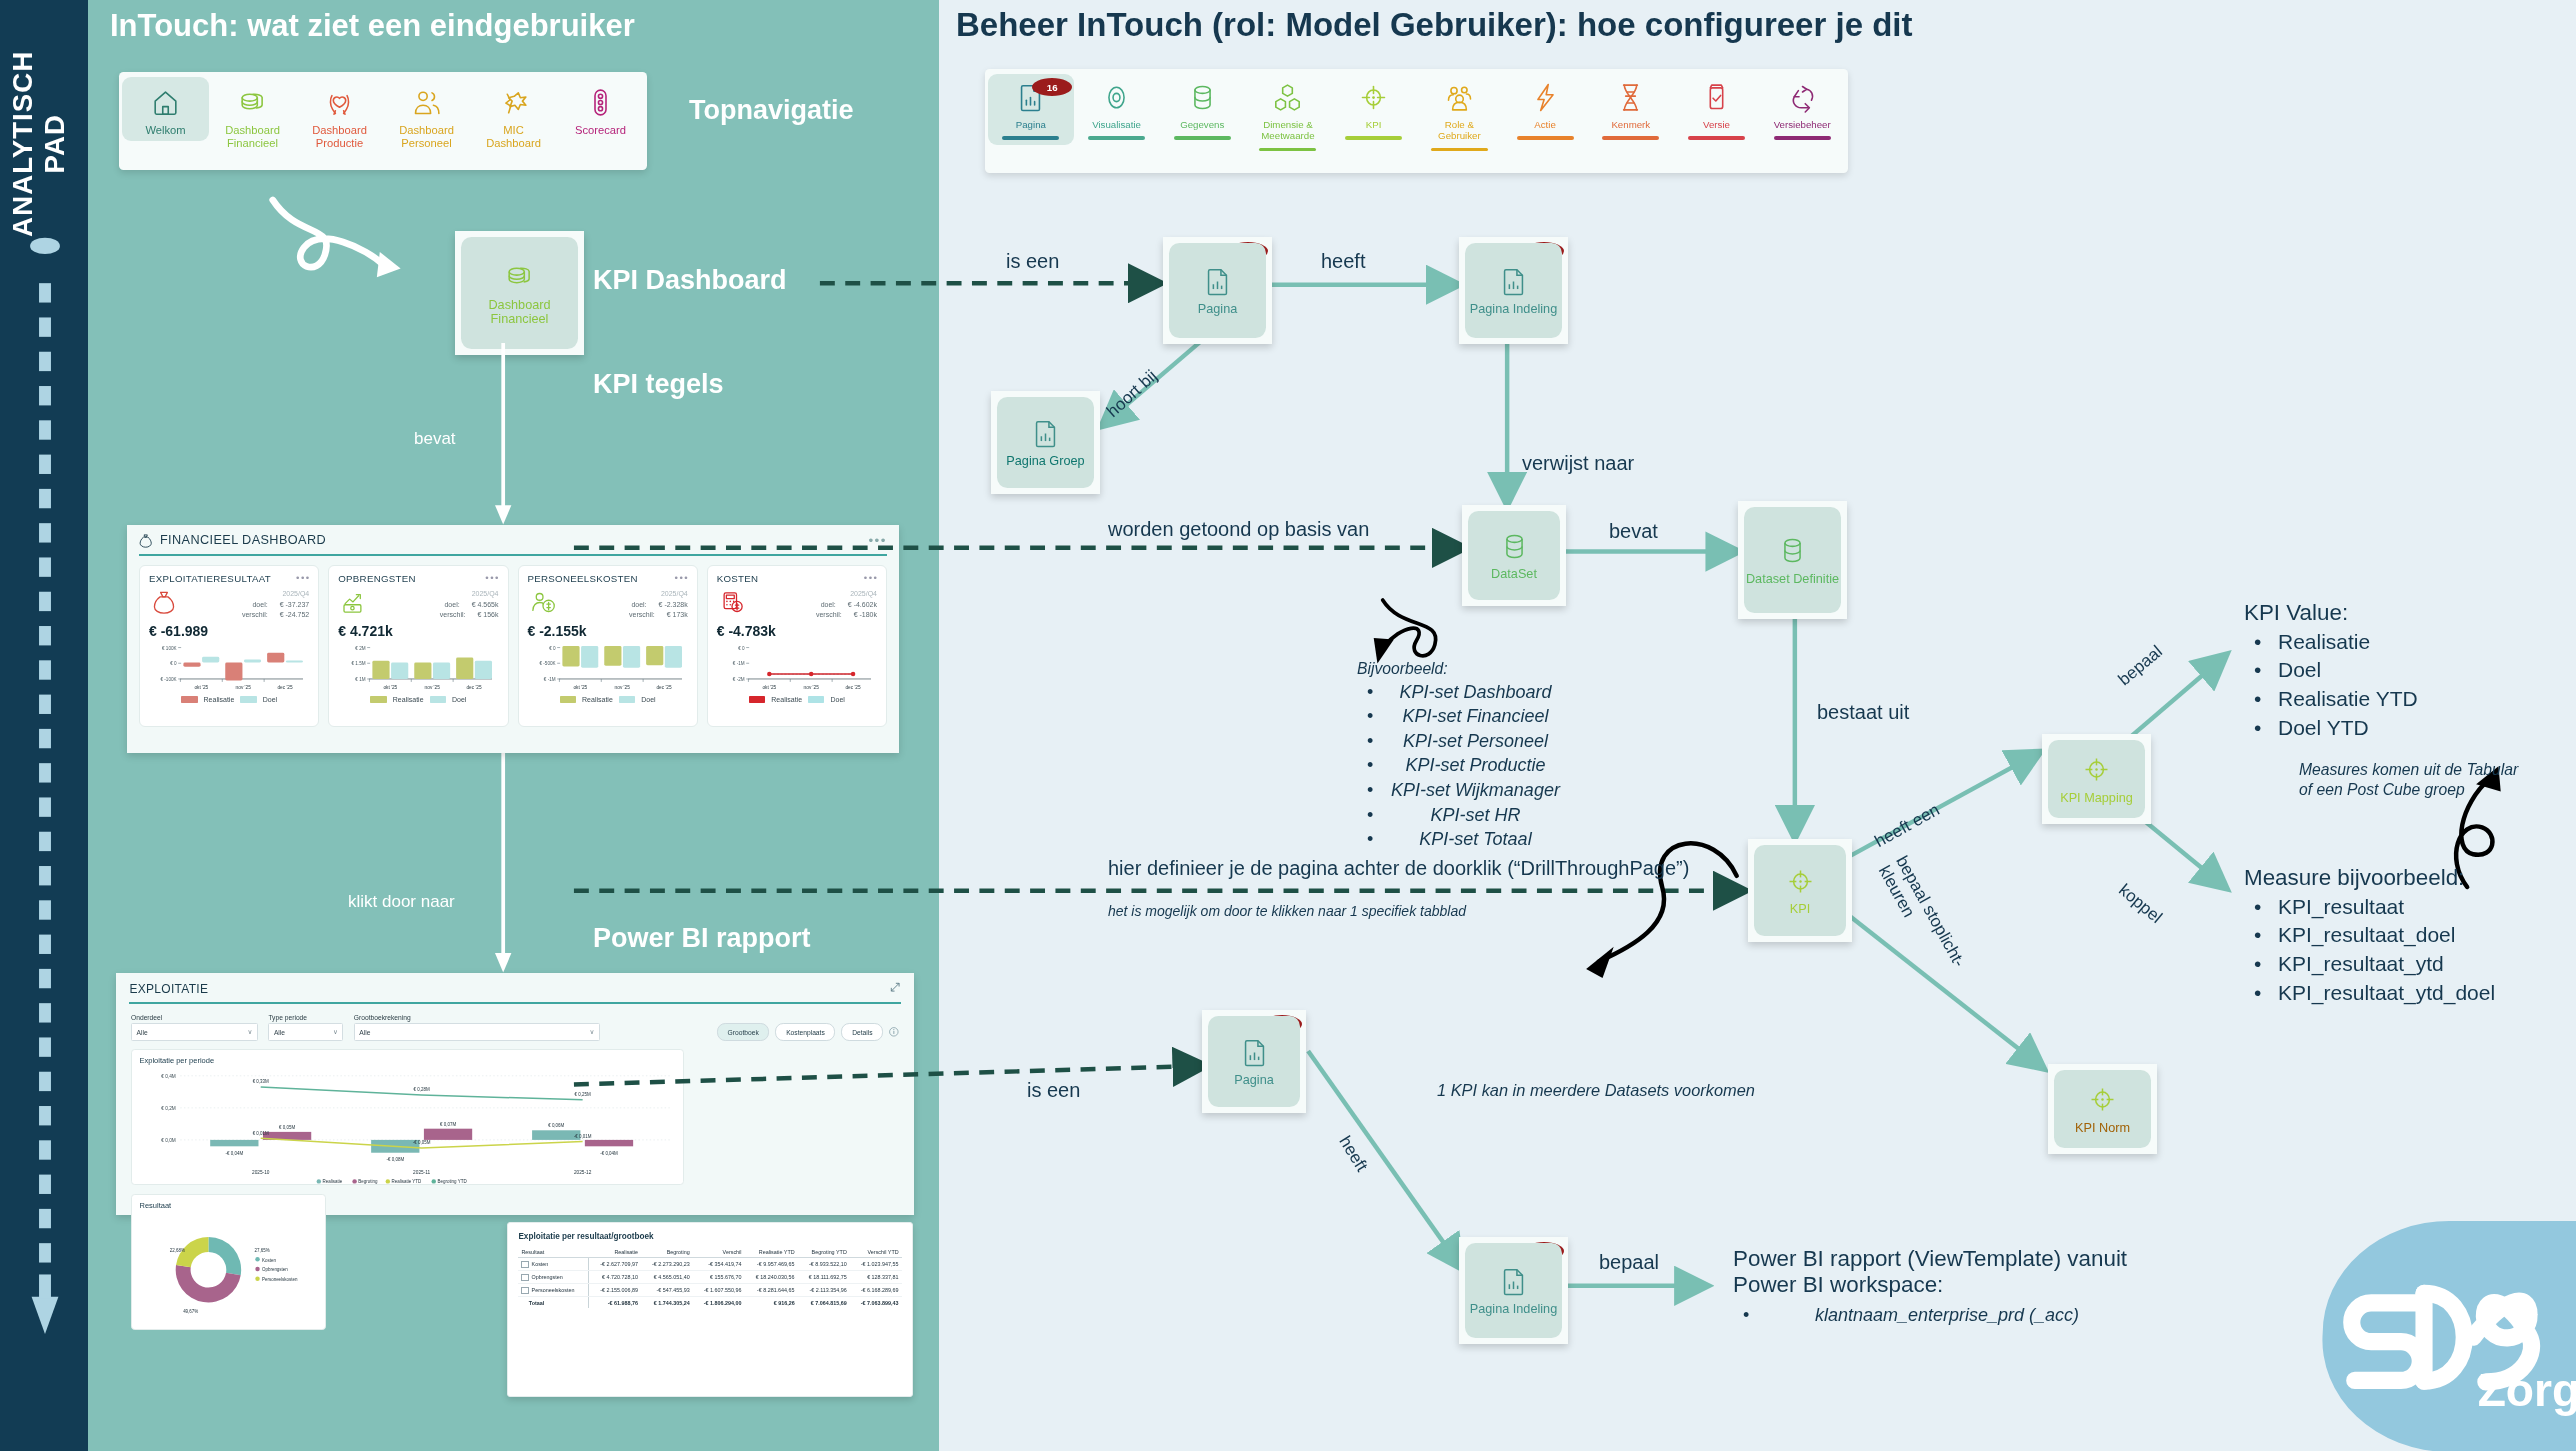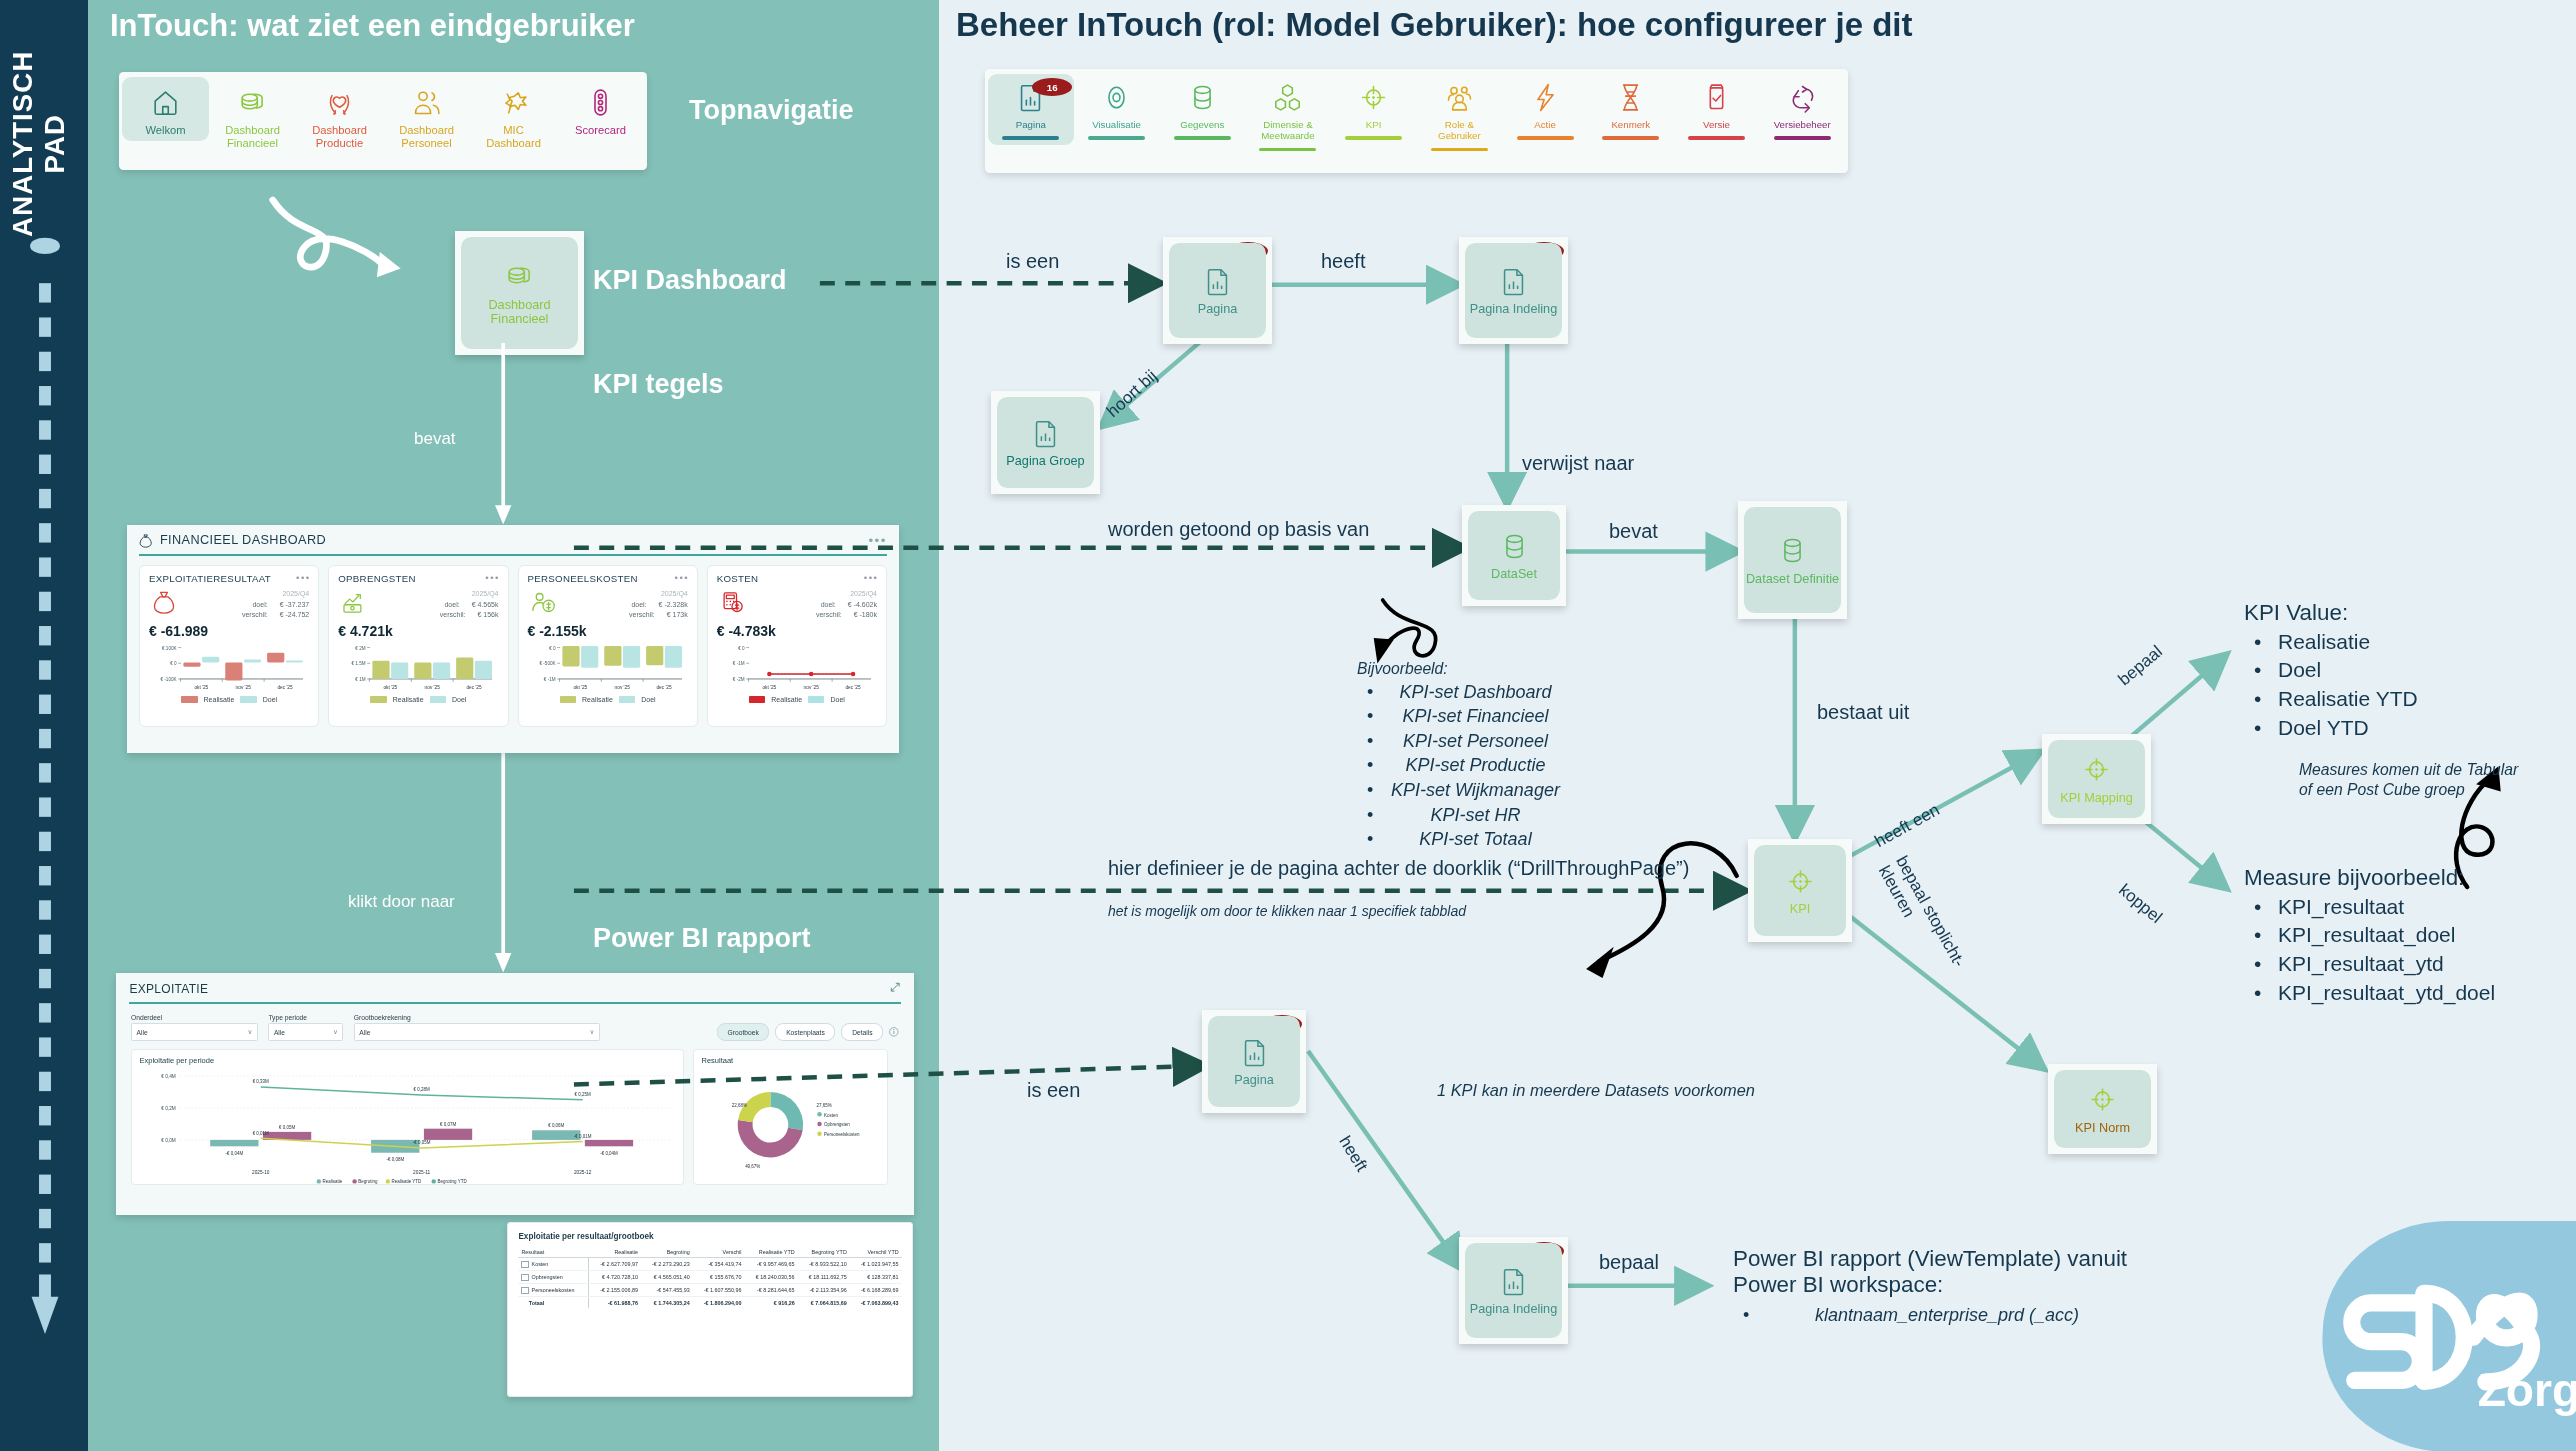--- a/index.html
+++ b/index.html
@@ -94,21 +94,21 @@
   #pbi .prule{height:1.5px;background:#3fa6a0;margin:6px 13.4px 0;}
   .filters{display:flex;gap:10.4px;padding:10.4px 15px 0;align-items:flex-end;}
   .fgroup{display:flex;flex-direction:column;}
   .flabel{font-size:6.7px;color:#2a3c44;margin-bottom:2.2px;}
   .fbox{border:0.7px solid #d4dee2;background:#fff;border-radius:1.5px;height:16.4px;display:flex;align-items:center;
         padding:0 4.5px;font-size:6.7px;color:#33434b;}
   .fbox .cv{margin-left:auto;color:#7d8d95;font-size:6.7px;}
   .pbtns{margin-left:auto;display:flex;gap:6px;align-items:center;}
   .pbtn{border:0.7px solid #cfdbdf;border-radius:8.2px;height:16.4px;padding:0 9.7px;display:flex;align-items:center;font-size:6.7px;color:#28414c;background:#fff;}
   .pbtn.on{background:#dff0ee;}
-  .pcards{display:flex;gap:9px;padding:7.5px 15px 0;}
+  .pcards{display:flex;gap:9px;padding:7.5px 15px 0;flex-direction:column;}
   .pcard{background:#fff;border:0.7px solid #e2eceb;border-radius:3.7px;padding:6px 7.5px;box-sizing:border-box;}
   .pcard .pch{font-size:7.5px;color:#1b3b4b;}
 
   
   #tbl{left:507px;top:1222px;width:406px;height:175px;background:#ffffff;box-shadow:0 3px 7.5px rgba(0,0,0,.15);
        border:0.7px solid #e4eded;border-radius:3px;padding:9px 10.4px;box-sizing:border-box;}
   #tbl .tth{font-size:8.2px;font-weight:700;color:#1b3b4b;margin-bottom:6px;}
   table.fin{width:100%;border-collapse:collapse;font-size:5.4px;color:#243540;}
   table.fin th{font-weight:400;text-align:right;padding:2.2px 3px;border-bottom:0.7px solid #cfd9dd;white-space:nowrap;}
   table.fin th:first-child{text-align:left;}

